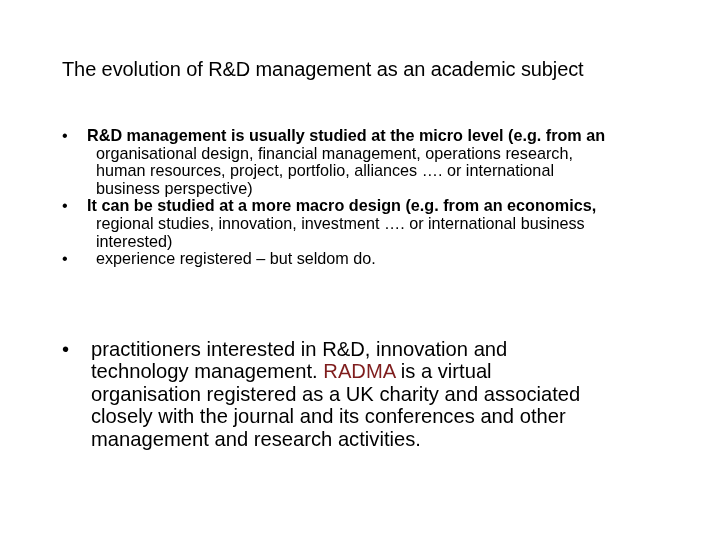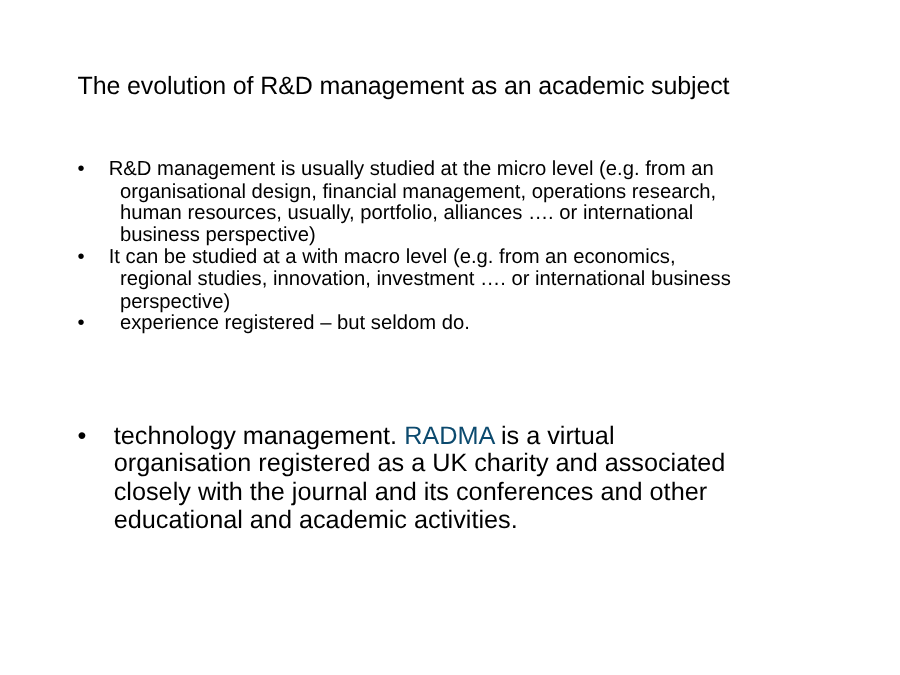--- a/index.html
+++ b/index.html
@@ -68,66 +68,68 @@
     .list-large .bullet { left: 45px; }
     .text {
       display: block;
     }
     .line {
       display: block;
       white-space: nowrap;
     }
     .first-line {
       margin-left: -9px;
+      font-weight: bold;
     }
     .list-small .first-line { margin-left: -9px; }
     .list-large .first-line { margin-left: -2px; }
     .accent {
-      color: #0c4a6e;
+      color: #7f1d1d;
       text-align: right;
     }
   </style>
 </head>
 <body>
 
 <div class="slide">
 
   <div class="title">The evolution of R&amp;D management as an academic subject</div>
 
   <ul class="list list-small">
     <li class="item">
       <span class="bullet">•</span>
       <span class="text">
         <span class="line first-line">R&amp;D management is usually studied at the micro level (e.g. from an</span>
         <span class="line">organisational design, financial management, operations research,</span>
-        <span class="line">human resources, usually, portfolio, alliances …. or international</span>
+        <span class="line">human resources, project, portfolio, alliances …. or international</span>
         <span class="line">business perspective)</span>
       </span>
     </li>
     <li class="item">
       <span class="bullet">•</span>
       <span class="text">
-        <span class="line first-line">It can be studied at a with macro level (e.g. from an economics,</span>
+        <span class="line first-line">It can be studied at a more macro design (e.g. from an economics,</span>
         <span class="line">regional studies, innovation, investment …. or international business</span>
-        <span class="line">perspective)</span>
+        <span class="line">interested)</span>
       </span>
     </li>
     <li class="item">
       <span class="bullet">•</span>
       <span class="text">
         <span class="line">experience registered – but seldom do.</span>
       </span>
     </li>
   </ul>
 
   <ul class="list list-large">
     <li class="item">
       <span class="bullet">•</span>
       <span class="text">
+        <span class="line">practitioners interested in R&amp;D, innovation and</span>
         <span class="line"><span>technology management. </span><span class="accent">RADMA</span><span> is a virtual</span></span>
         <span class="line">organisation registered as a UK charity and associated</span>
         <span class="line">closely with the journal and its conferences and other</span>
-        <span class="line">educational and academic activities.</span>
+        <span class="line">management and research activities.</span>
       </span>
     </li>
   </ul>
 
 </div>
 
 </body></html>

